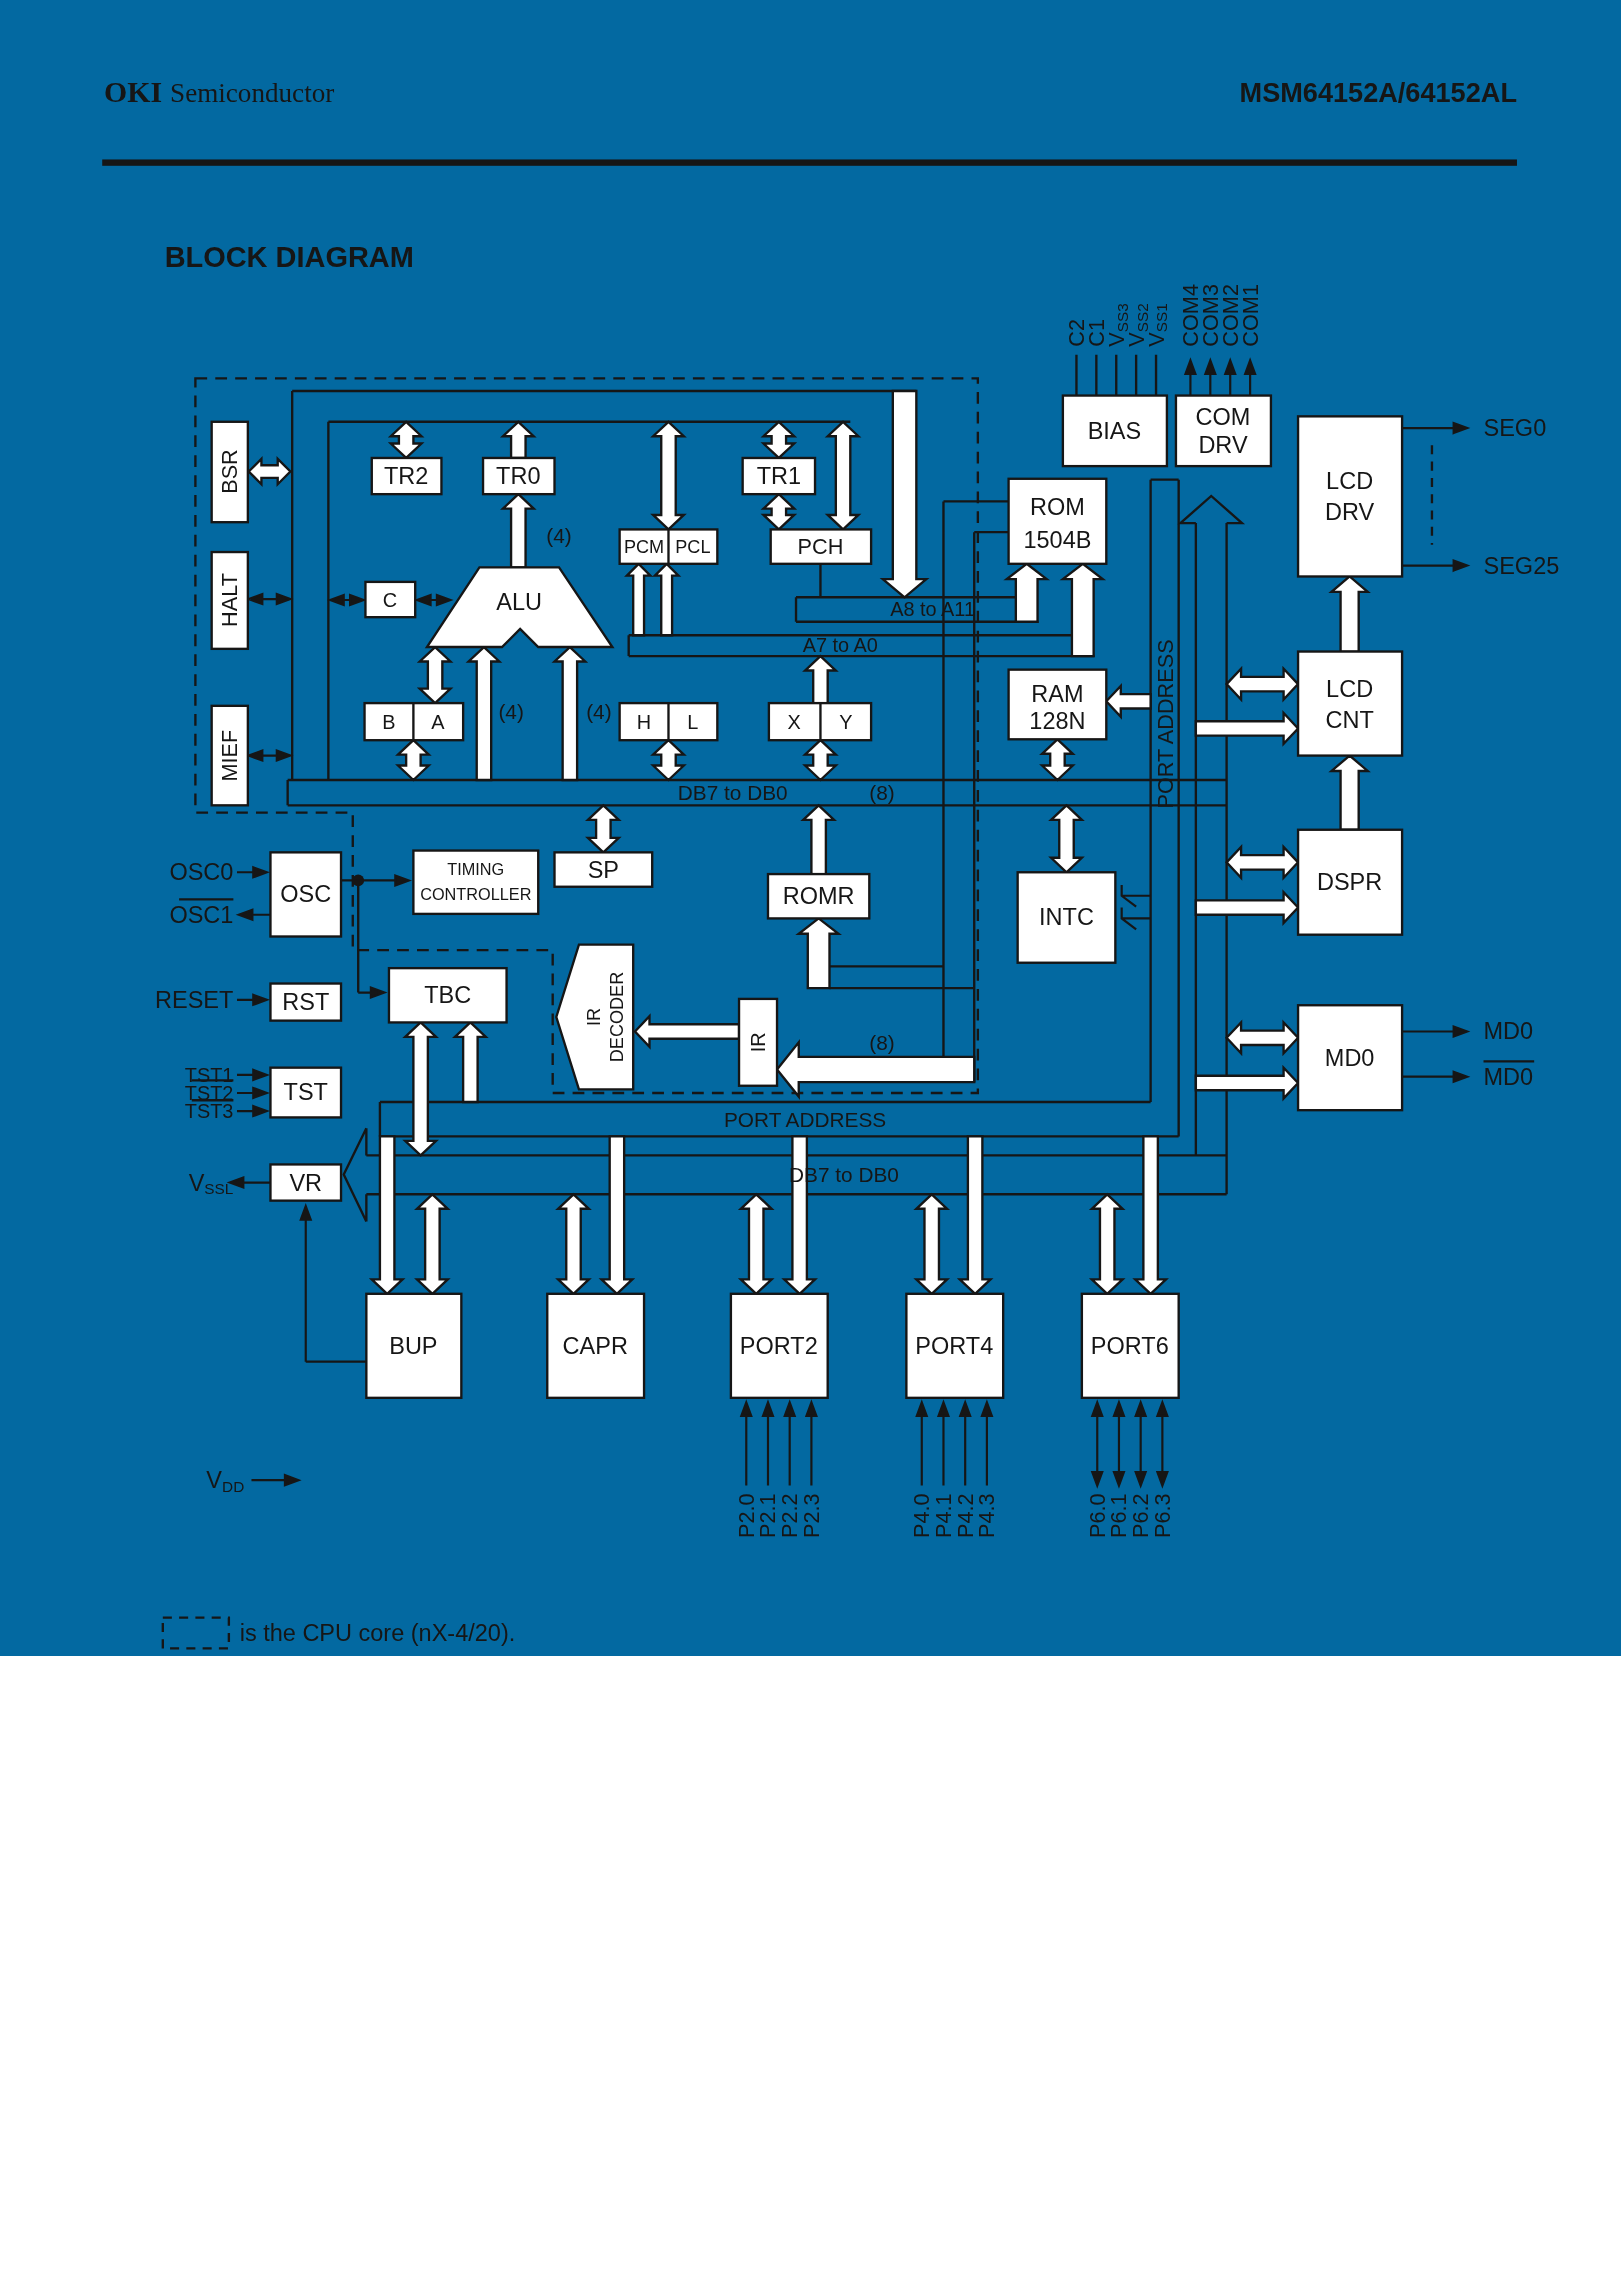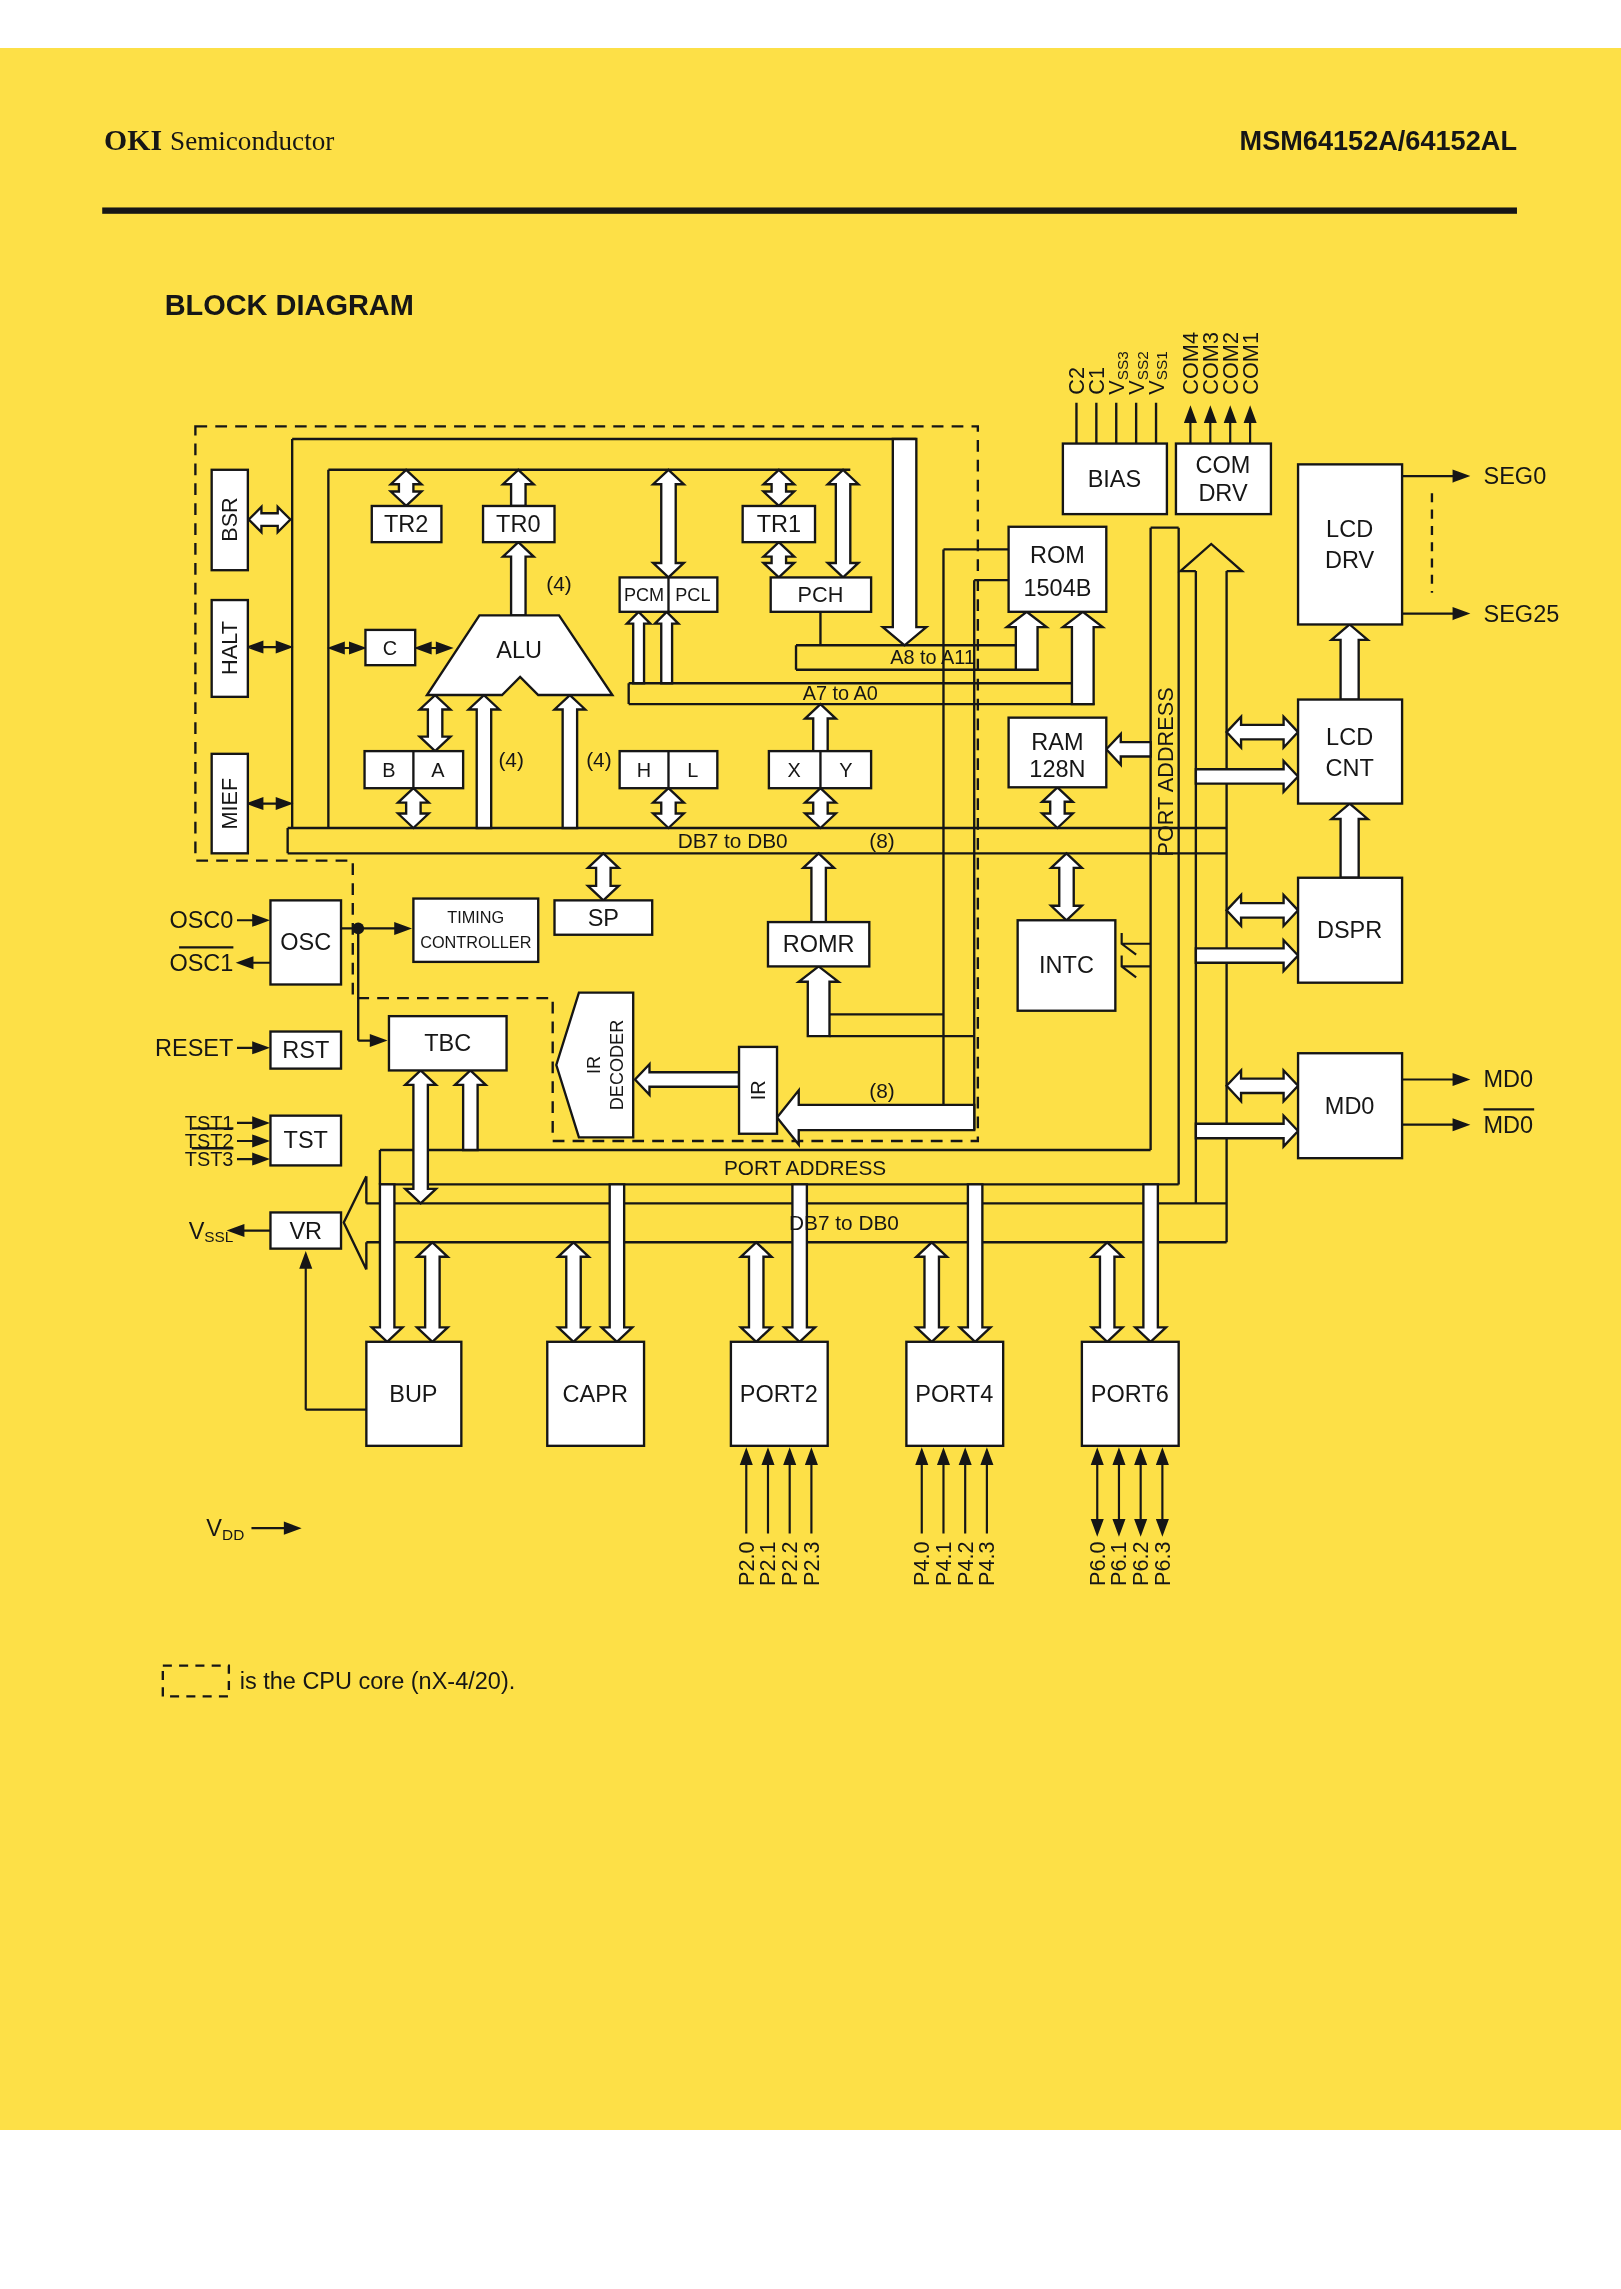--- a/index.html
+++ b/index.html
@@ -1,16 +1,16 @@
 <!DOCTYPE html>
 <html style="font-size:14.5px"><head>
 <meta charset="utf-8">
 <style>
   html,body{margin:0;padding:0;background:#ffffff;}
-  .page{width:1621px;height:2082px;position:relative;background:#fde047;margin-top:48px;}
+  .page{width:1621px;height:1656px;position:relative;background:#0369a1;}
   svg text{font-family:"Liberation Sans",sans-serif;fill:#161616;}
   .serif{font-family:"Liberation Serif",serif;}
   .b{font-weight:bold;}
   .mid{text-anchor:middle;dominant-baseline:central;}
   .st{text-anchor:start;dominant-baseline:central;}
   .en{text-anchor:end;dominant-baseline:central;}
   .t18{font-size:18px;} .t20{font-size:20px;} .t22{font-size:22px;}
   .t23{font-size:23px;} .t24{font-size:24px;} .t26{font-size:26px;}
   .t27{font-size:27px;} .t30{font-size:30px;} .t32{font-size:32px;} .t33{font-size:33px;}
   .sub{font-size:17px;}

